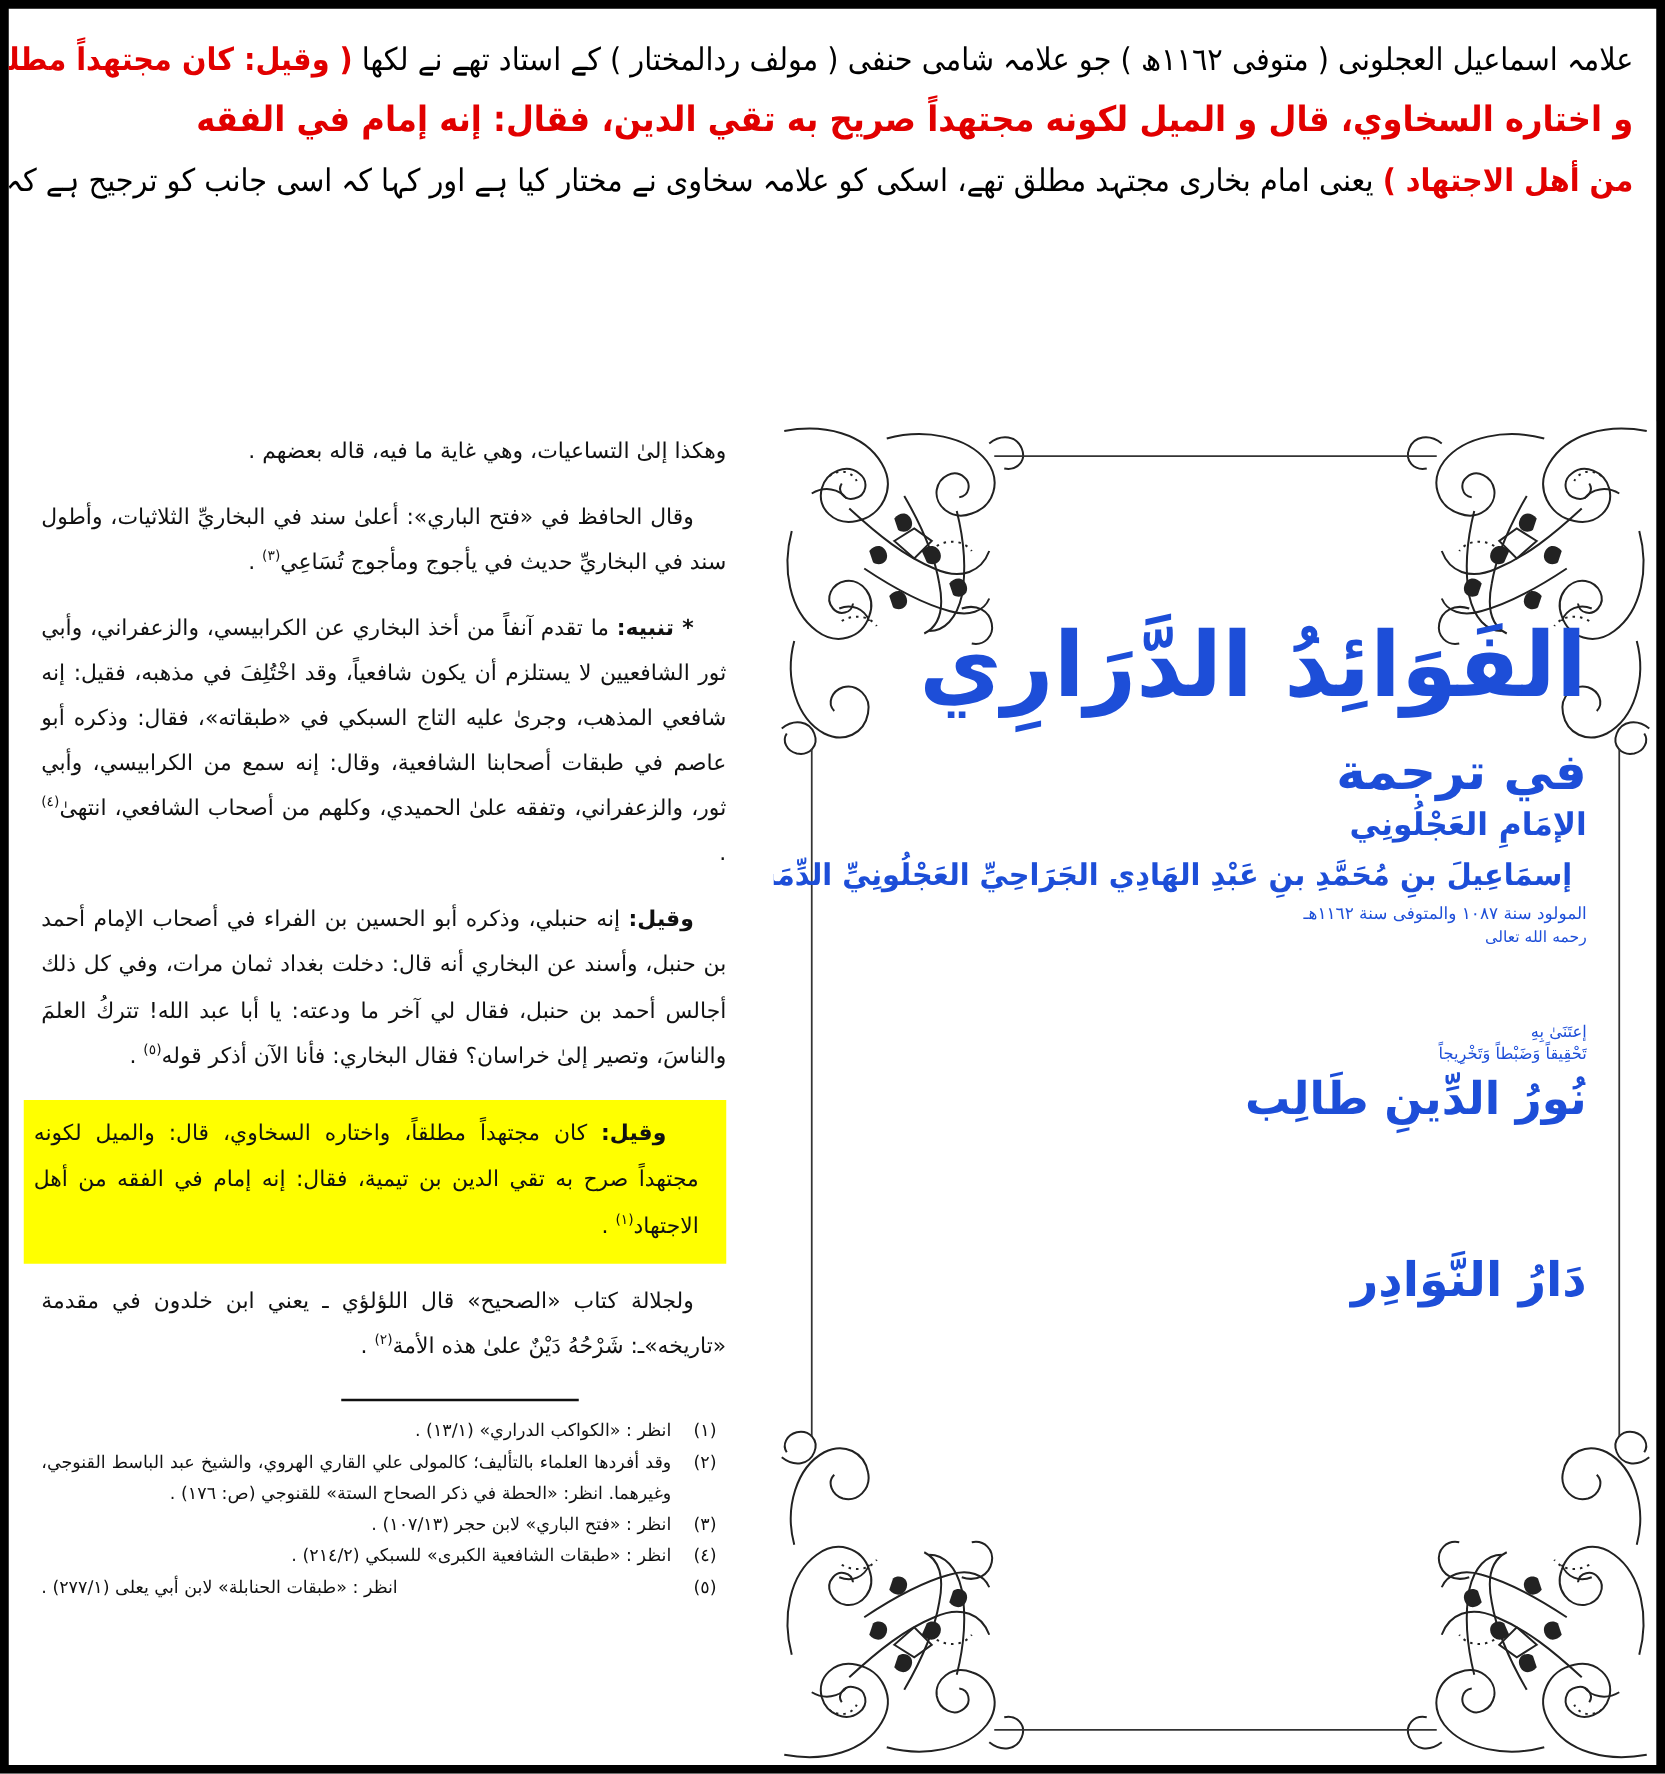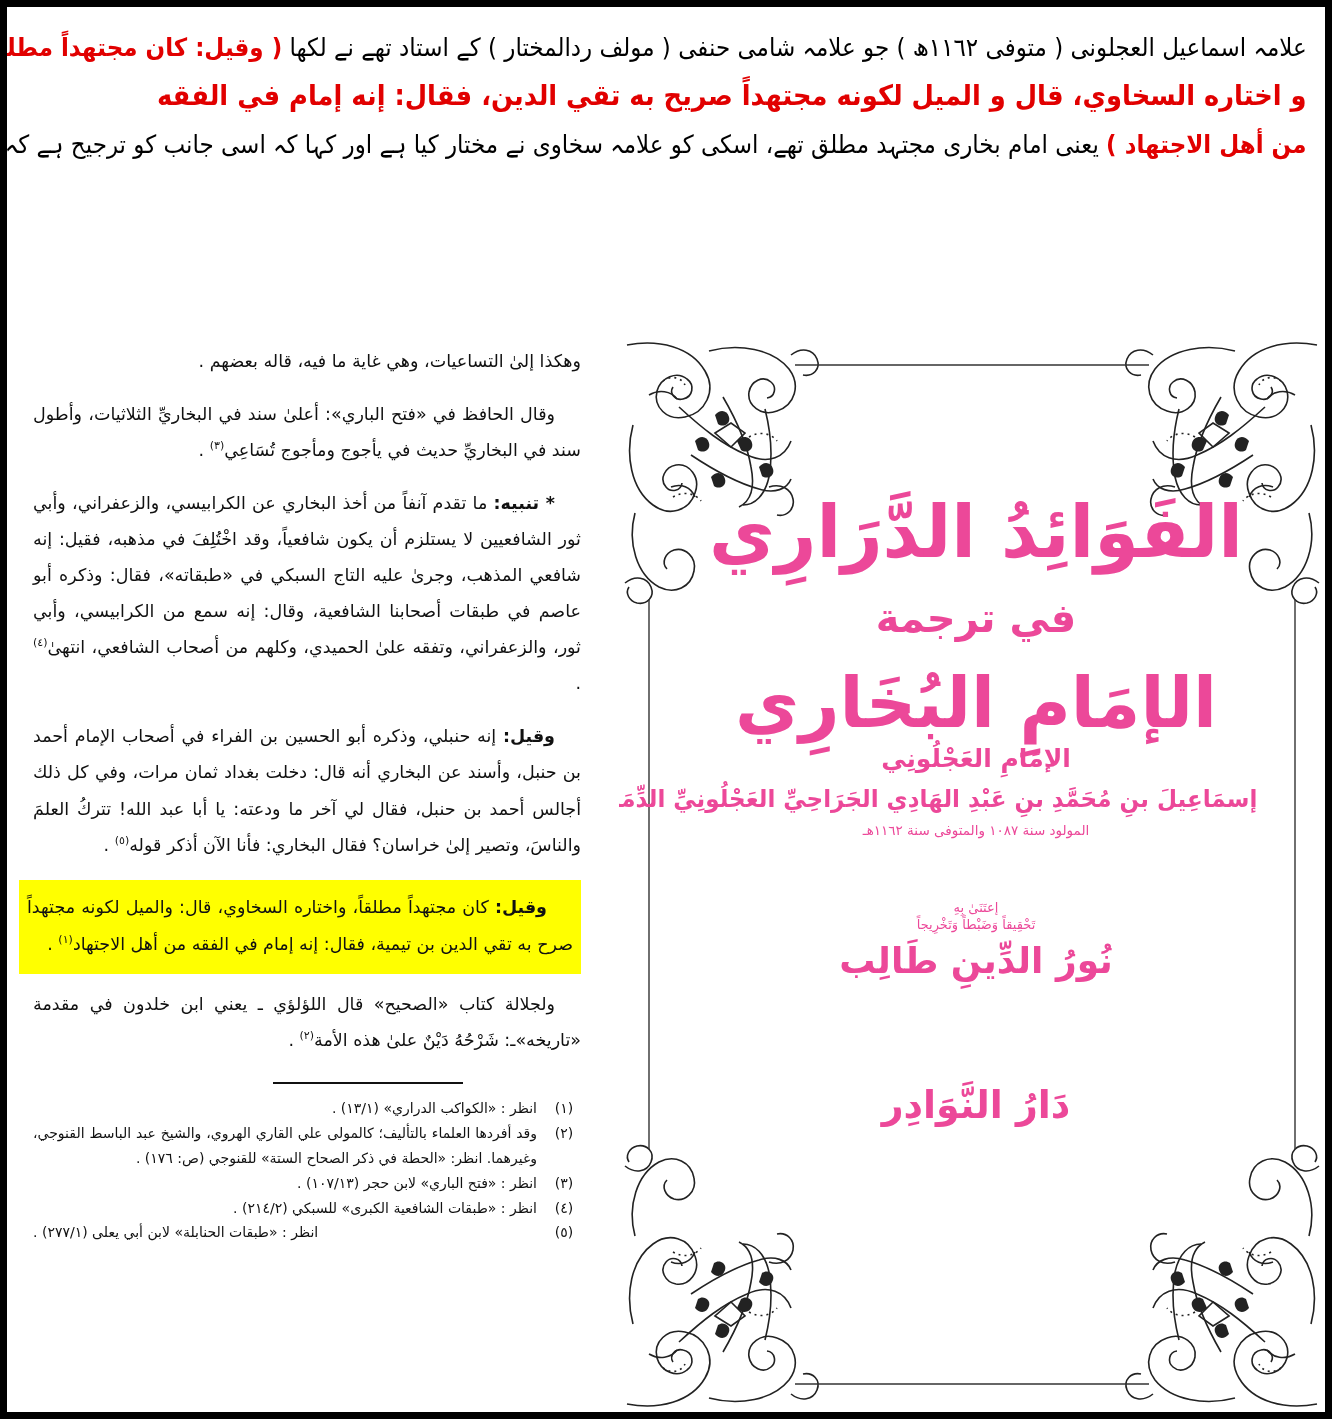--- a/index.html
+++ b/index.html
@@ -62,21 +62,21 @@
     box-sizing:border-box;
   }
   #body-column p{ margin:0 0 17px 0; text-indent:26px; }
   #body-column p.noind{ text-indent:0; }
   .bold{ font-weight:bold;margin-top:36px; }
   .fn-ref{ font-size:11px; vertical-align:super; }
 
   .highlight{
     background:#ffff00;
     display:block;
-    padding:9px 8px 11px 8px;
+    padding:9px 22px 11px 8px;
     margin:4px 0 12px -14px;
     text-indent:26px;
     line-height:2.12;
   }
 
   hr.fn-rule{
     border:none;
     border-top:2px solid #111;
     width:190px;
     margin:24px 0 12px auto;
@@ -113,22 +113,22 @@
     width:706px;
     height:1075px;
     background:#ffffff;
     overflow:hidden;
   }
   #cover-frame{ position:absolute; inset:0; }
   #cover-inner{
     position:absolute;
     left:64px; right:56px; top:62px; bottom:58px;
     direction:rtl;
-    text-align:center;
-    color:#ec4899;
+    text-align:right;
+    color:#1d4ed8;
   }
   .cv-title{
     font-size:72px;
     font-weight:bold;
     letter-spacing:-2px;
     margin-top:96px;
     line-height:1.05;
     white-space:nowrap;
   }
   .cv-fi{ font-size:40px; font-weight:bold; margin-top:24px; }
@@ -290,24 +290,24 @@
 
       <line x1="176" y1="28" x2="530" y2="28" stroke="#333" stroke-width="1.4"></line>
       <line x1="176" y1="1047" x2="530" y2="1047" stroke="#333" stroke-width="1.4"></line>
       <line x1="30" y1="262" x2="30" y2="812" stroke="#333" stroke-width="1.4"></line>
       <line x1="676" y1="262" x2="676" y2="812" stroke="#333" stroke-width="1.4"></line>
     </svg>
 
     <div id="cover-inner">
       <div class="cv-title">الفَوَائِدُ الدَّرَارِي</div>
       <div class="cv-fi">في ترجمة</div>
-      <div class="cv-title2">الإمَامِ البُخَارِي</div>
       <div class="cv-imam">الإمَامِ العَجْلُونِي</div>
       <div class="cv-author">إسمَاعِيلَ بنِ مُحَمَّدِ بنِ عَبْدِ الهَادِي الجَرَاحِيِّ العَجْلُونِيِّ الدِّمَشْقِيِّ الشَّافِعِيِّ</div>
       <div class="cv-dates">المولود سنة ١٠٨٧ والمتوفى سنة ١١٦٢هـ</div>
+      <div class="cv-rahima">رحمه الله تعالى</div>
       <div class="cv-ieteni">إعتَنَىٰ بِهِ</div>
       <div class="cv-ieteni2">تَحْقِيقاً وَضَبْطاً وَتَخْرِيجاً</div>
       <div class="cv-editor">نُورُ الدِّينِ طَالِب</div>
       <div class="cv-pub">دَارُ النَّوَادِر</div>
     </div>
 
   </div>
 
 </div>
 

